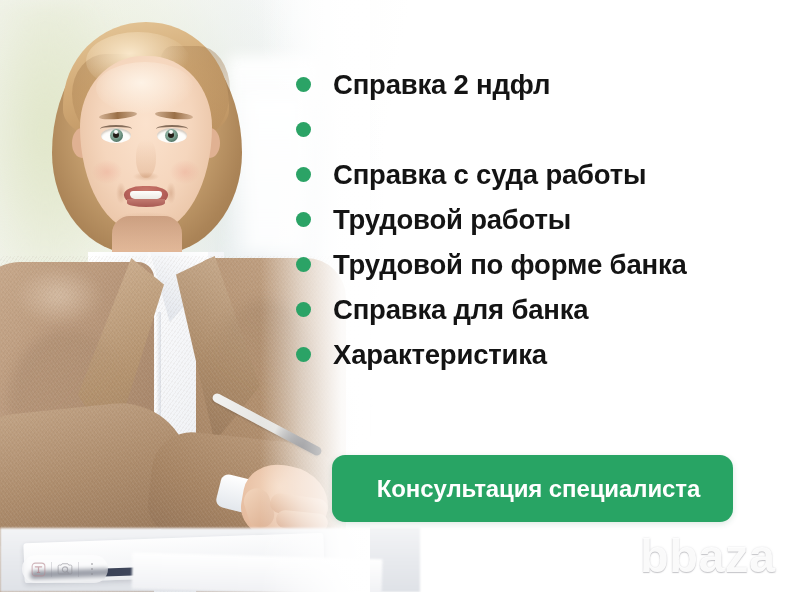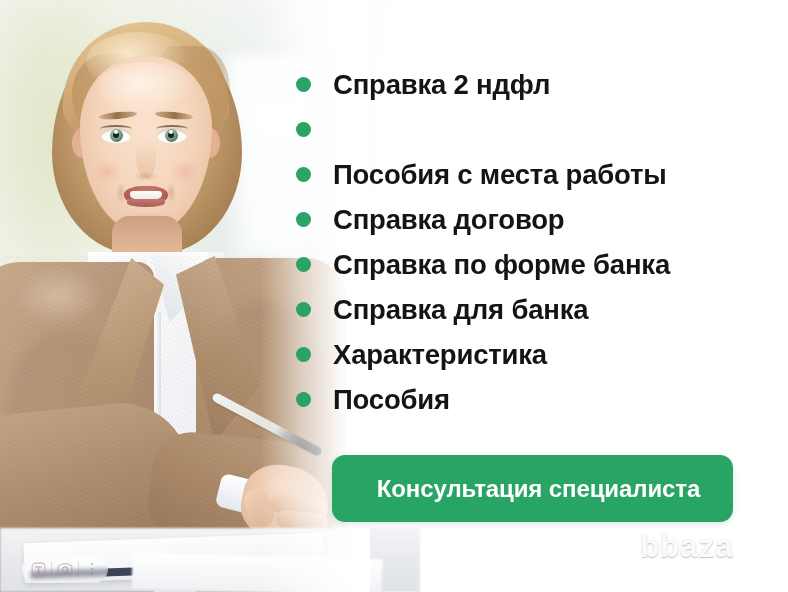--- a/index.html
+++ b/index.html
@@ -333,21 +333,21 @@
   }
   .cta-label{
     font-size:24px;font-weight:700;color:#ffffff;letter-spacing:-.1px;
     white-space:nowrap;
     margin-left:12px;
   }
 
   
   .watermark{
     position:absolute;left:640px;top:528px;
-    font-size:32px;font-weight:700;letter-spacing:.5px;
+    font-size:47px;font-weight:700;letter-spacing:.5px;
     color:rgba(255,255,255,.92);
     text-shadow:0 1px 1px rgba(150,150,155,.5),0 0 2px rgba(160,160,165,.35);
     user-select:none;
   }
 
   
   .lens-bar{
     position:absolute;left:22px;top:555px;height:28px;
     display:flex;align-items:center;
     background:rgba(255,255,255,.5);border-radius:14px;
@@ -443,41 +443,37 @@
   <ul class="list">
     <li class="list-item">
       <span class="bullet"></span>
       <span class="item-label">Справка 2 ндфл</span>
     </li>
     <li class="list-item">
       <span class="bullet"></span>
     </li>
     <li class="list-item">
       <span class="bullet"></span>
-      <span class="item-label">Пособия с места работы</span>
-    </li>
-    <li class="list-item">
-      <span class="bullet"></span>
-      <span class="item-label">Справка договор</span>
-    </li>
-    <li class="list-item">
-      <span class="bullet"></span>
-      <span class="item-label">Справка по форме банка</span>
+      <span class="item-label">Справка с суда работы</span>
+    </li>
+    <li class="list-item">
+      <span class="bullet"></span>
+      <span class="item-label">Трудовой работы</span>
+    </li>
+    <li class="list-item">
+      <span class="bullet"></span>
+      <span class="item-label">Трудовой по форме банка</span>
     </li>
     <li class="list-item">
       <span class="bullet"></span>
       <span class="item-label">Справка для банка</span>
     </li>
     <li class="list-item">
       <span class="bullet"></span>
       <span class="item-label">Характеристика</span>
-    </li>
-    <li class="list-item">
-      <span class="bullet"></span>
-      <span class="item-label">Пособия</span>
     </li>
   </ul>
 
   <div class="cta">
     <span class="cta-label">Консультация специалиста</span>
   </div>
 
   <div class="watermark">bbaza</div>
 
   <div class="lens-bar">

